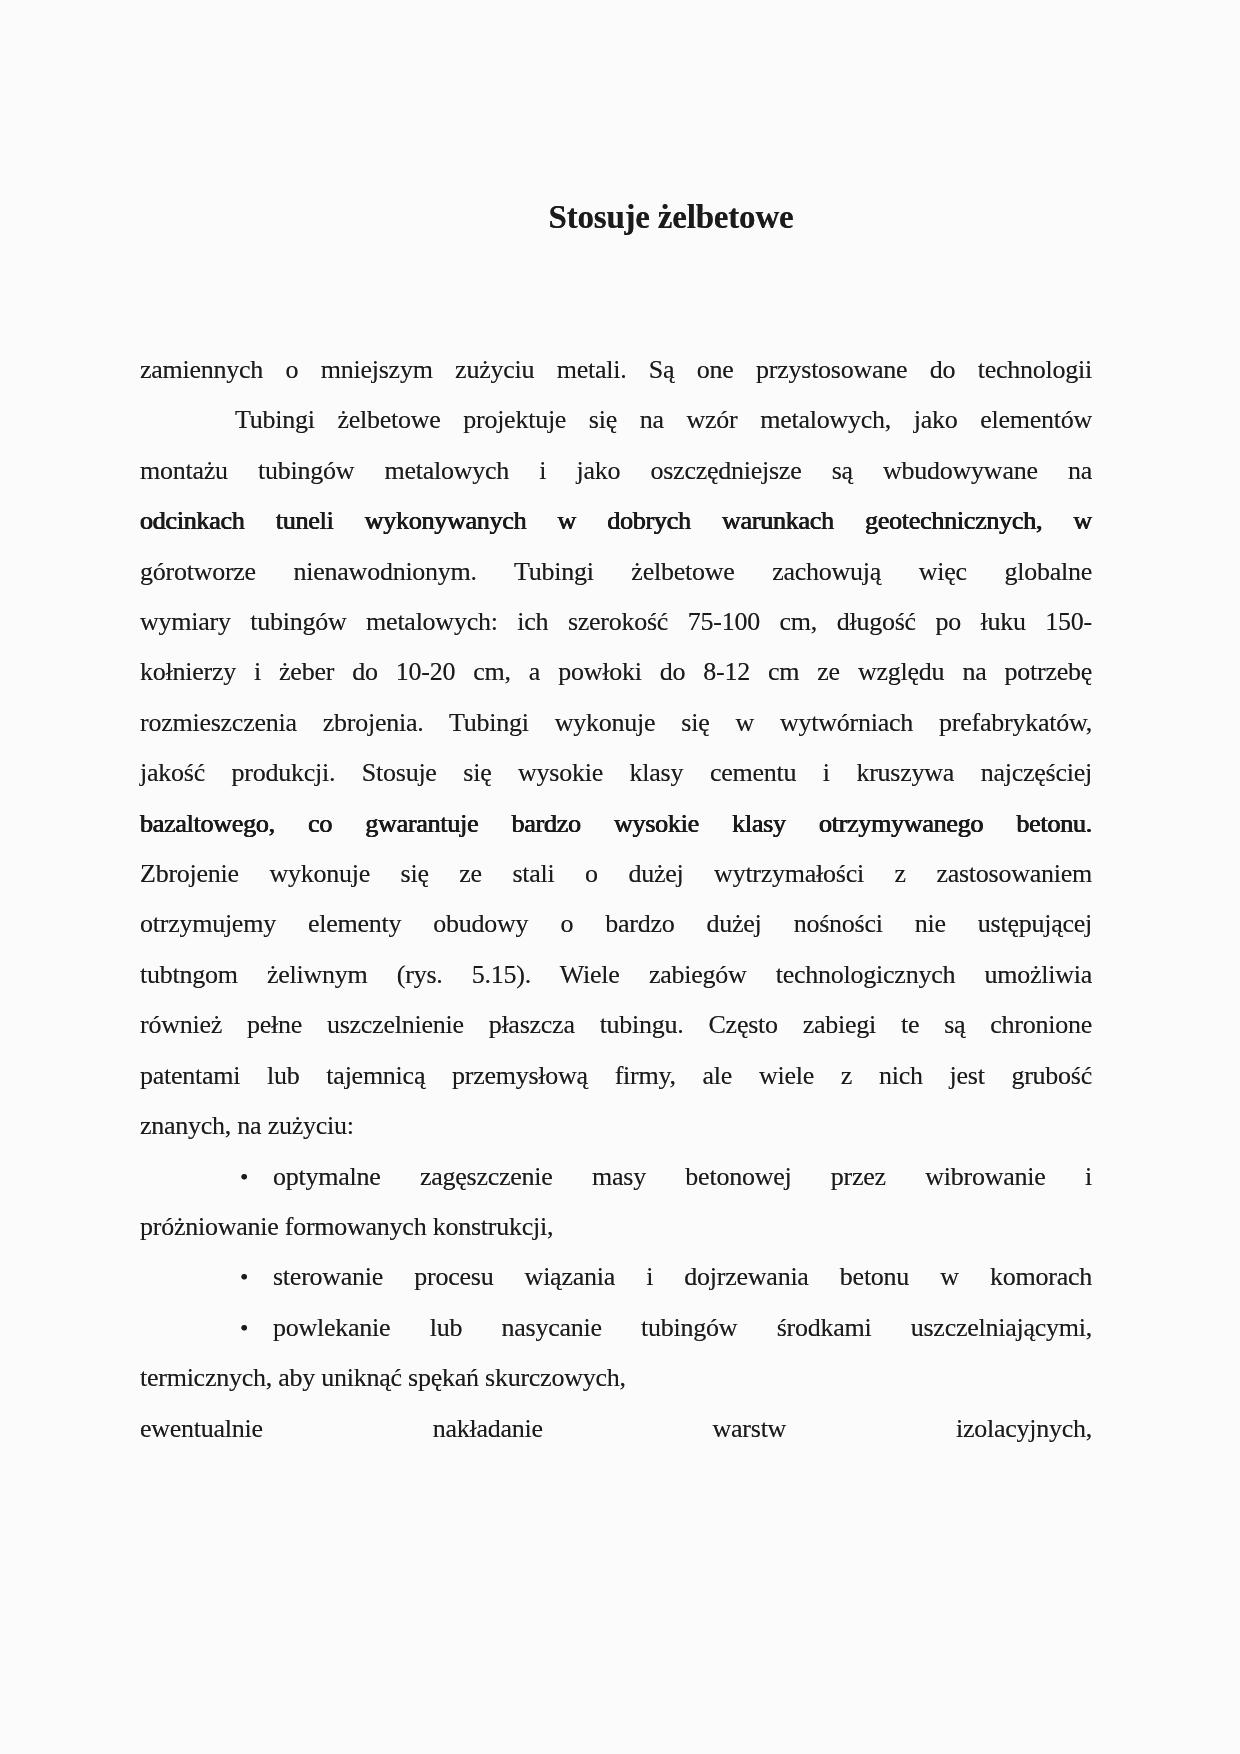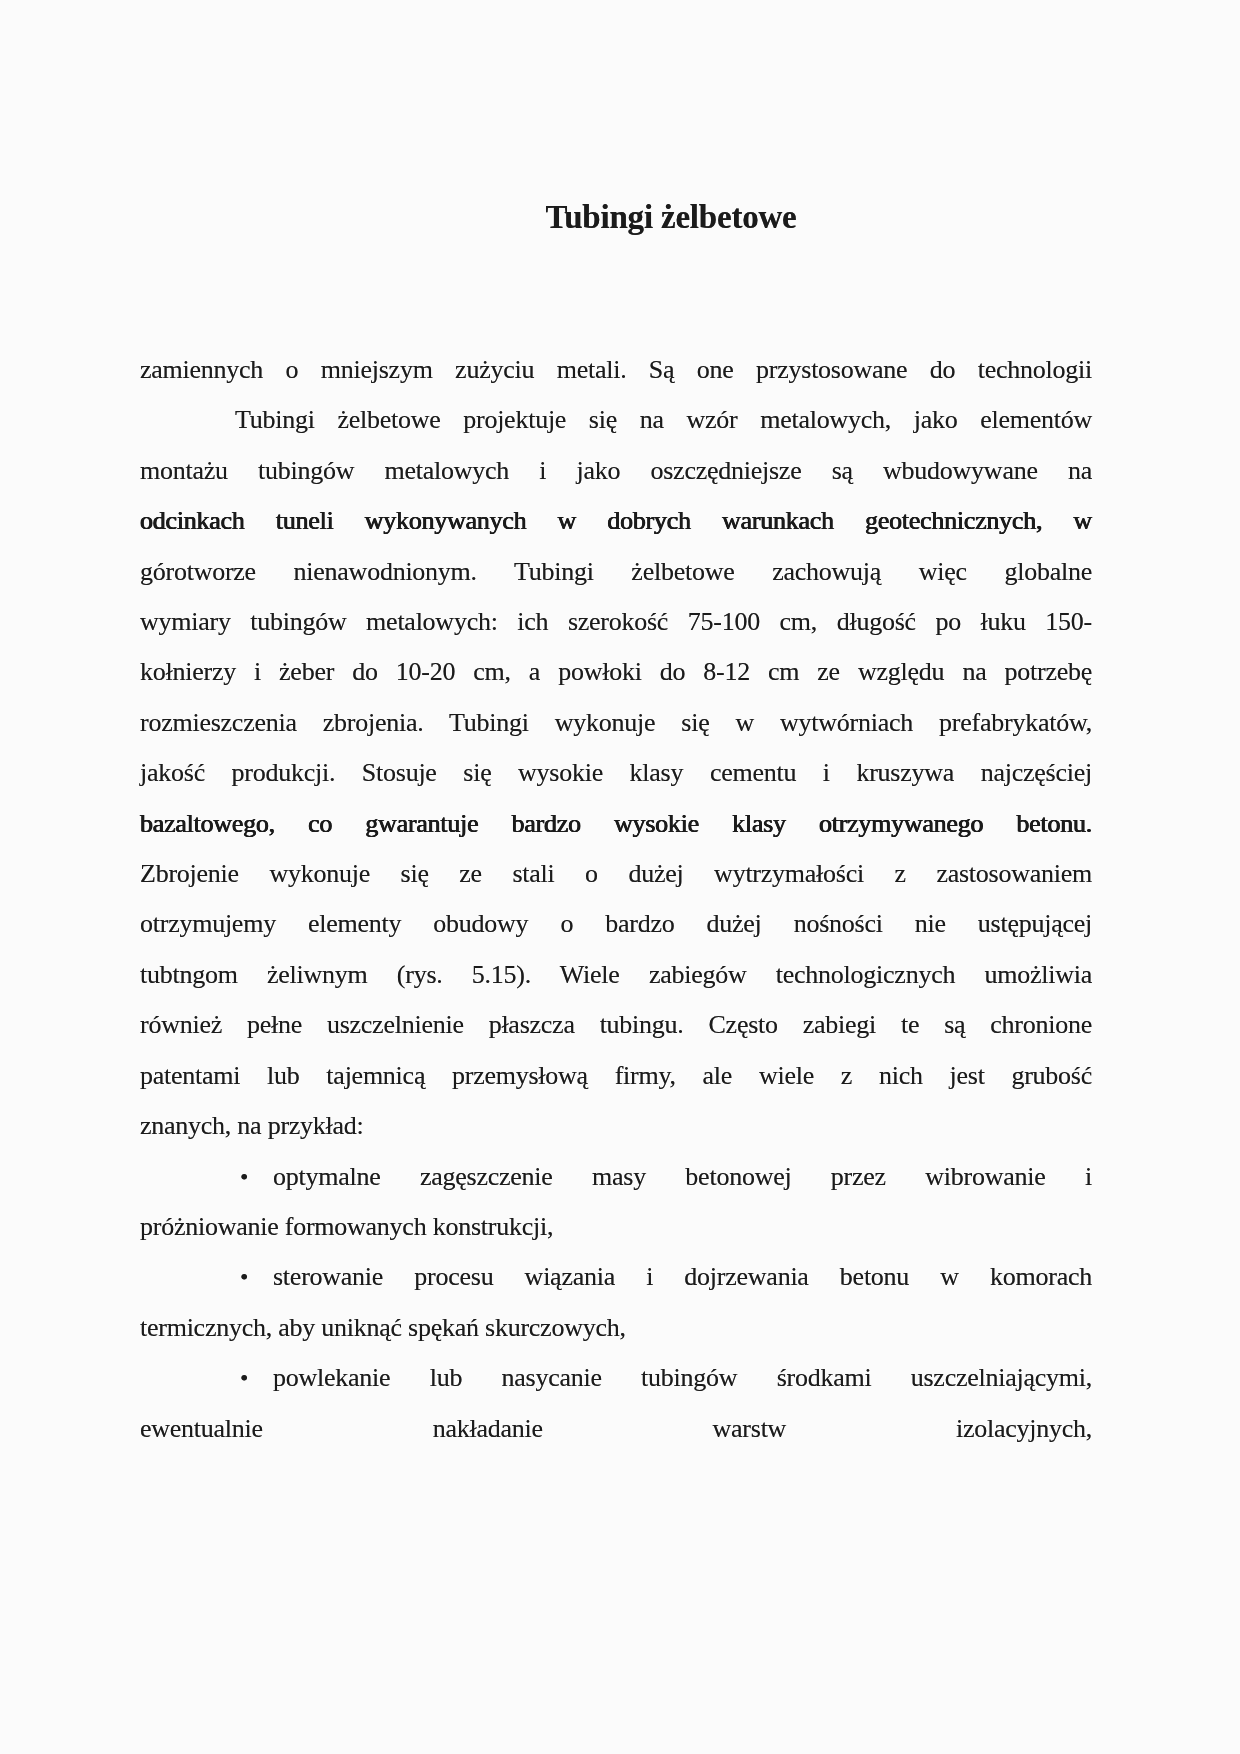--- a/index.html
+++ b/index.html
@@ -68,39 +68,39 @@
     width: 33px;
     text-indent: 0;
     font-size: 24px;
   }
 </style>
 </head>
 <body>
 
 <div class="page">
   <div class="doc-title">
-    <span class="title-inner">Tubingi żelbetowe</span>
+    <span class="title-inner">Stosuje żelbetowe</span>
   </div>
   <div class="doc-body">
       <div class="line">zamiennych o mniejszym zużyciu metali. Są one przystosowane do technologii</div>
       <div class="line indent">Tubingi żelbetowe projektuje się na wzór metalowych, jako elementów</div>
       <div class="line">montażu tubingów metalowych i jako oszczędniejsze są wbudowywane na</div>
       <div class="line dark">odcinkach tuneli wykonywanych w dobrych warunkach geotechnicznych, w</div>
       <div class="line">górotworze nienawodnionym. Tubingi żelbetowe zachowują więc globalne</div>
       <div class="line">wymiary tubingów metalowych: ich szerokość 75-100 cm, długość po łuku 150-</div>
       <div class="line">kołnierzy i żeber do 10-20 cm, a powłoki do 8-12 cm ze względu na potrzebę</div>
       <div class="line">rozmieszczenia zbrojenia. Tubingi wykonuje się w wytwórniach prefabrykatów,</div>
       <div class="line">jakość produkcji. Stosuje się wysokie klasy cementu i kruszywa najczęściej</div>
       <div class="line dark">bazaltowego, co gwarantuje bardzo wysokie klasy otrzymywanego betonu.</div>
       <div class="line">Zbrojenie wykonuje się ze stali o dużej wytrzymałości z zastosowaniem</div>
       <div class="line">otrzymujemy elementy obudowy o bardzo dużej nośności nie ustępującej</div>
       <div class="line">tubtngom żeliwnym (rys. 5.15). Wiele zabiegów technologicznych umożliwia</div>
       <div class="line">również pełne uszczelnienie płaszcza tubingu. Często zabiegi te są chronione</div>
       <div class="line">patentami lub tajemnicą przemysłową firmy, ale wiele z nich jest grubość</div>
-      <div class="line last">znanych, na przykład:</div>
+      <div class="line last">znanych, na zużyciu:</div>
       <div class="line bullet"><span class="bullet-glyph">•</span><span>optymalne zagęszczenie masy betonowej przez wibrowanie i</span></div>
       <div class="line last">próżniowanie formowanych konstrukcji,</div>
       <div class="line bullet"><span class="bullet-glyph">•</span><span>sterowanie procesu wiązania i dojrzewania betonu w komorach</span></div>
+      <div class="line bullet"><span class="bullet-glyph">•</span><span>powlekanie lub nasycanie tubingów środkami uszczelniającymi,</span></div>
       <div class="line last">termicznych, aby uniknąć spękań skurczowych,</div>
-      <div class="line bullet"><span class="bullet-glyph">•</span><span>powlekanie lub nasycanie tubingów środkami uszczelniającymi,</span></div>
       <div class="line">ewentualnie nakładanie warstw izolacyjnych,</div>
     </div>
 </div>
 
 </body></html>

